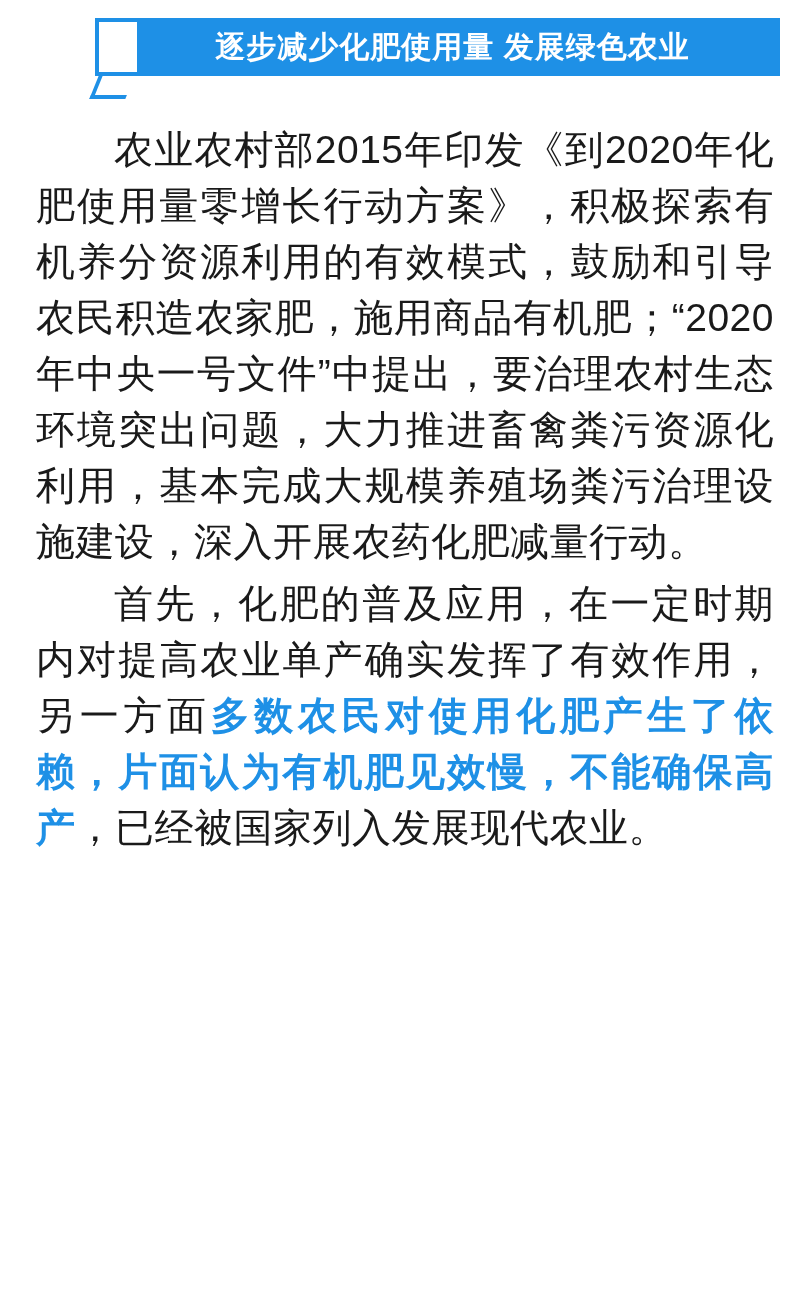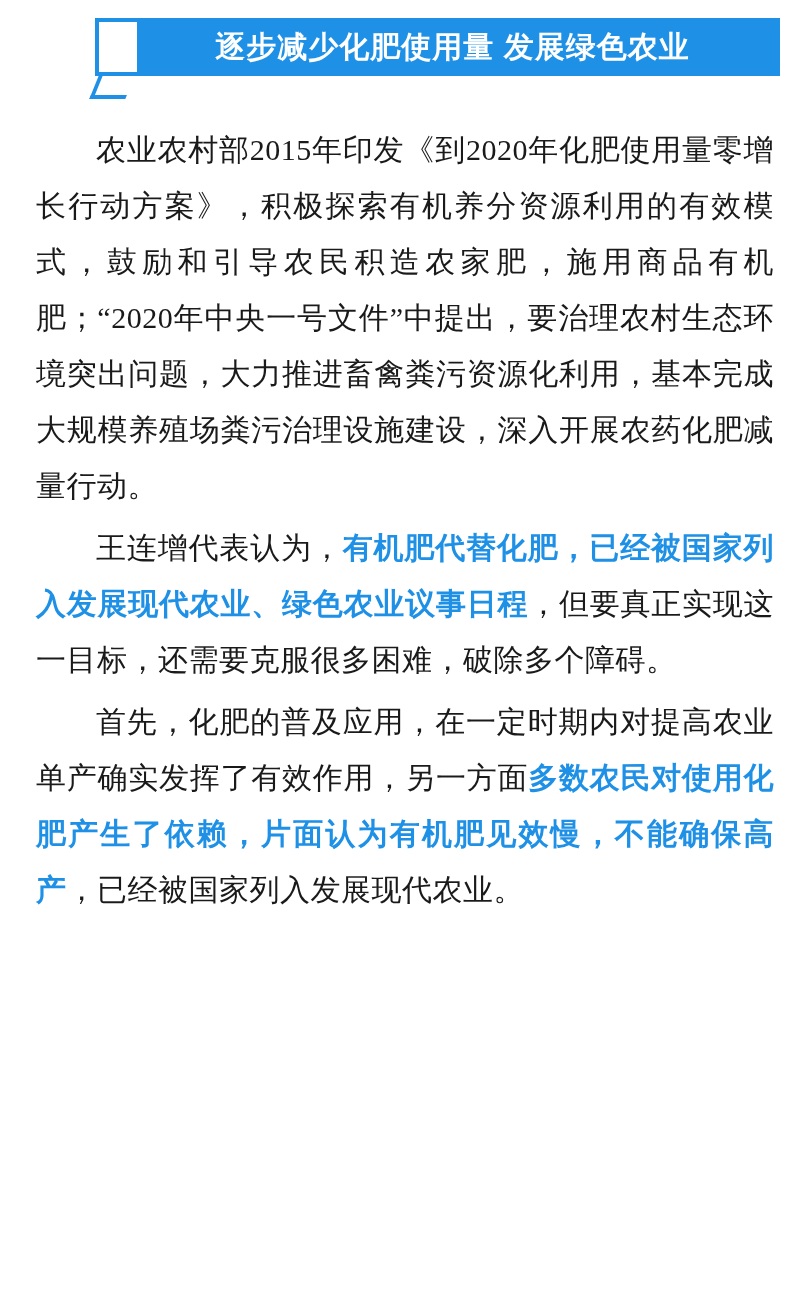--- a/index.html
+++ b/index.html
@@ -74,28 +74,27 @@
     line-height: 1;
     padding-left: 30px;
     white-space: nowrap;
   }
 
   
   .article {
     margin: 42px 36px 0 36px;
   }
   .para {
-    font-size: 30px;
+    font-size: 39px;
     line-height: 56px;
     color: #1a1a1a;
     text-indent: 2em;
     text-align: justify;
     margin: 0 0 6px 0;
     letter-spacing: 0.5px;
-    font-family: Liberation Serif, serif;
   }
   .hl {
     color: #1e90e6;
     font-weight: bold;
   }
 </style>
 </head>
 <body>
 
 <div class="page">
@@ -103,17 +102,16 @@
   <div class="header">
     <div class="header-bar">
       <div class="header-title">逐步减少化肥使用量 发展绿色农业</div>
     </div>
     <div class="header-notch"></div>
     <div class="header-tail"></div>
   </div>
 
   <div class="article">
     <p class="para" id="p1"><span>农业农村部2015年印发《到2020年化肥使用量零增长行动方案》，积极探索有机养分资源利用的有效模式，鼓励和引导农民积造农家肥，施用商品有机肥；“2020年中央一号文件”中提出，要治理农村生态环境突出问题，大力推进畜禽粪污资源化利用，基本完成大规模养殖场粪污治理设施建设，深入开展农药化肥减量行动。</span></p>
-    <p class="para" id="p3"><span>王连增代表认为，</span><span class="hl" style="color: rgb(30, 144, 230);">有机肥代替化肥，已经被国家列入发展现代农业、绿色农业议事日程</span><span>，但要真正实现这一目标，还需要克服很多困难，破除多个障碍。</span></p>
     <p class="para" id="p4"><span>首先，化肥的普及应用，在一定时期内对提高农业单产确实发挥了有效作用，另一方面</span><span class="hl" style="color: rgb(30, 144, 230);">多数农民对使用化肥产生了依赖，片面认为有机肥见效慢，不能确保高产</span><span>，已经被国家列入发展现代农业。</span></p>
   </div>
 
 </div>
 
 </body></html>

